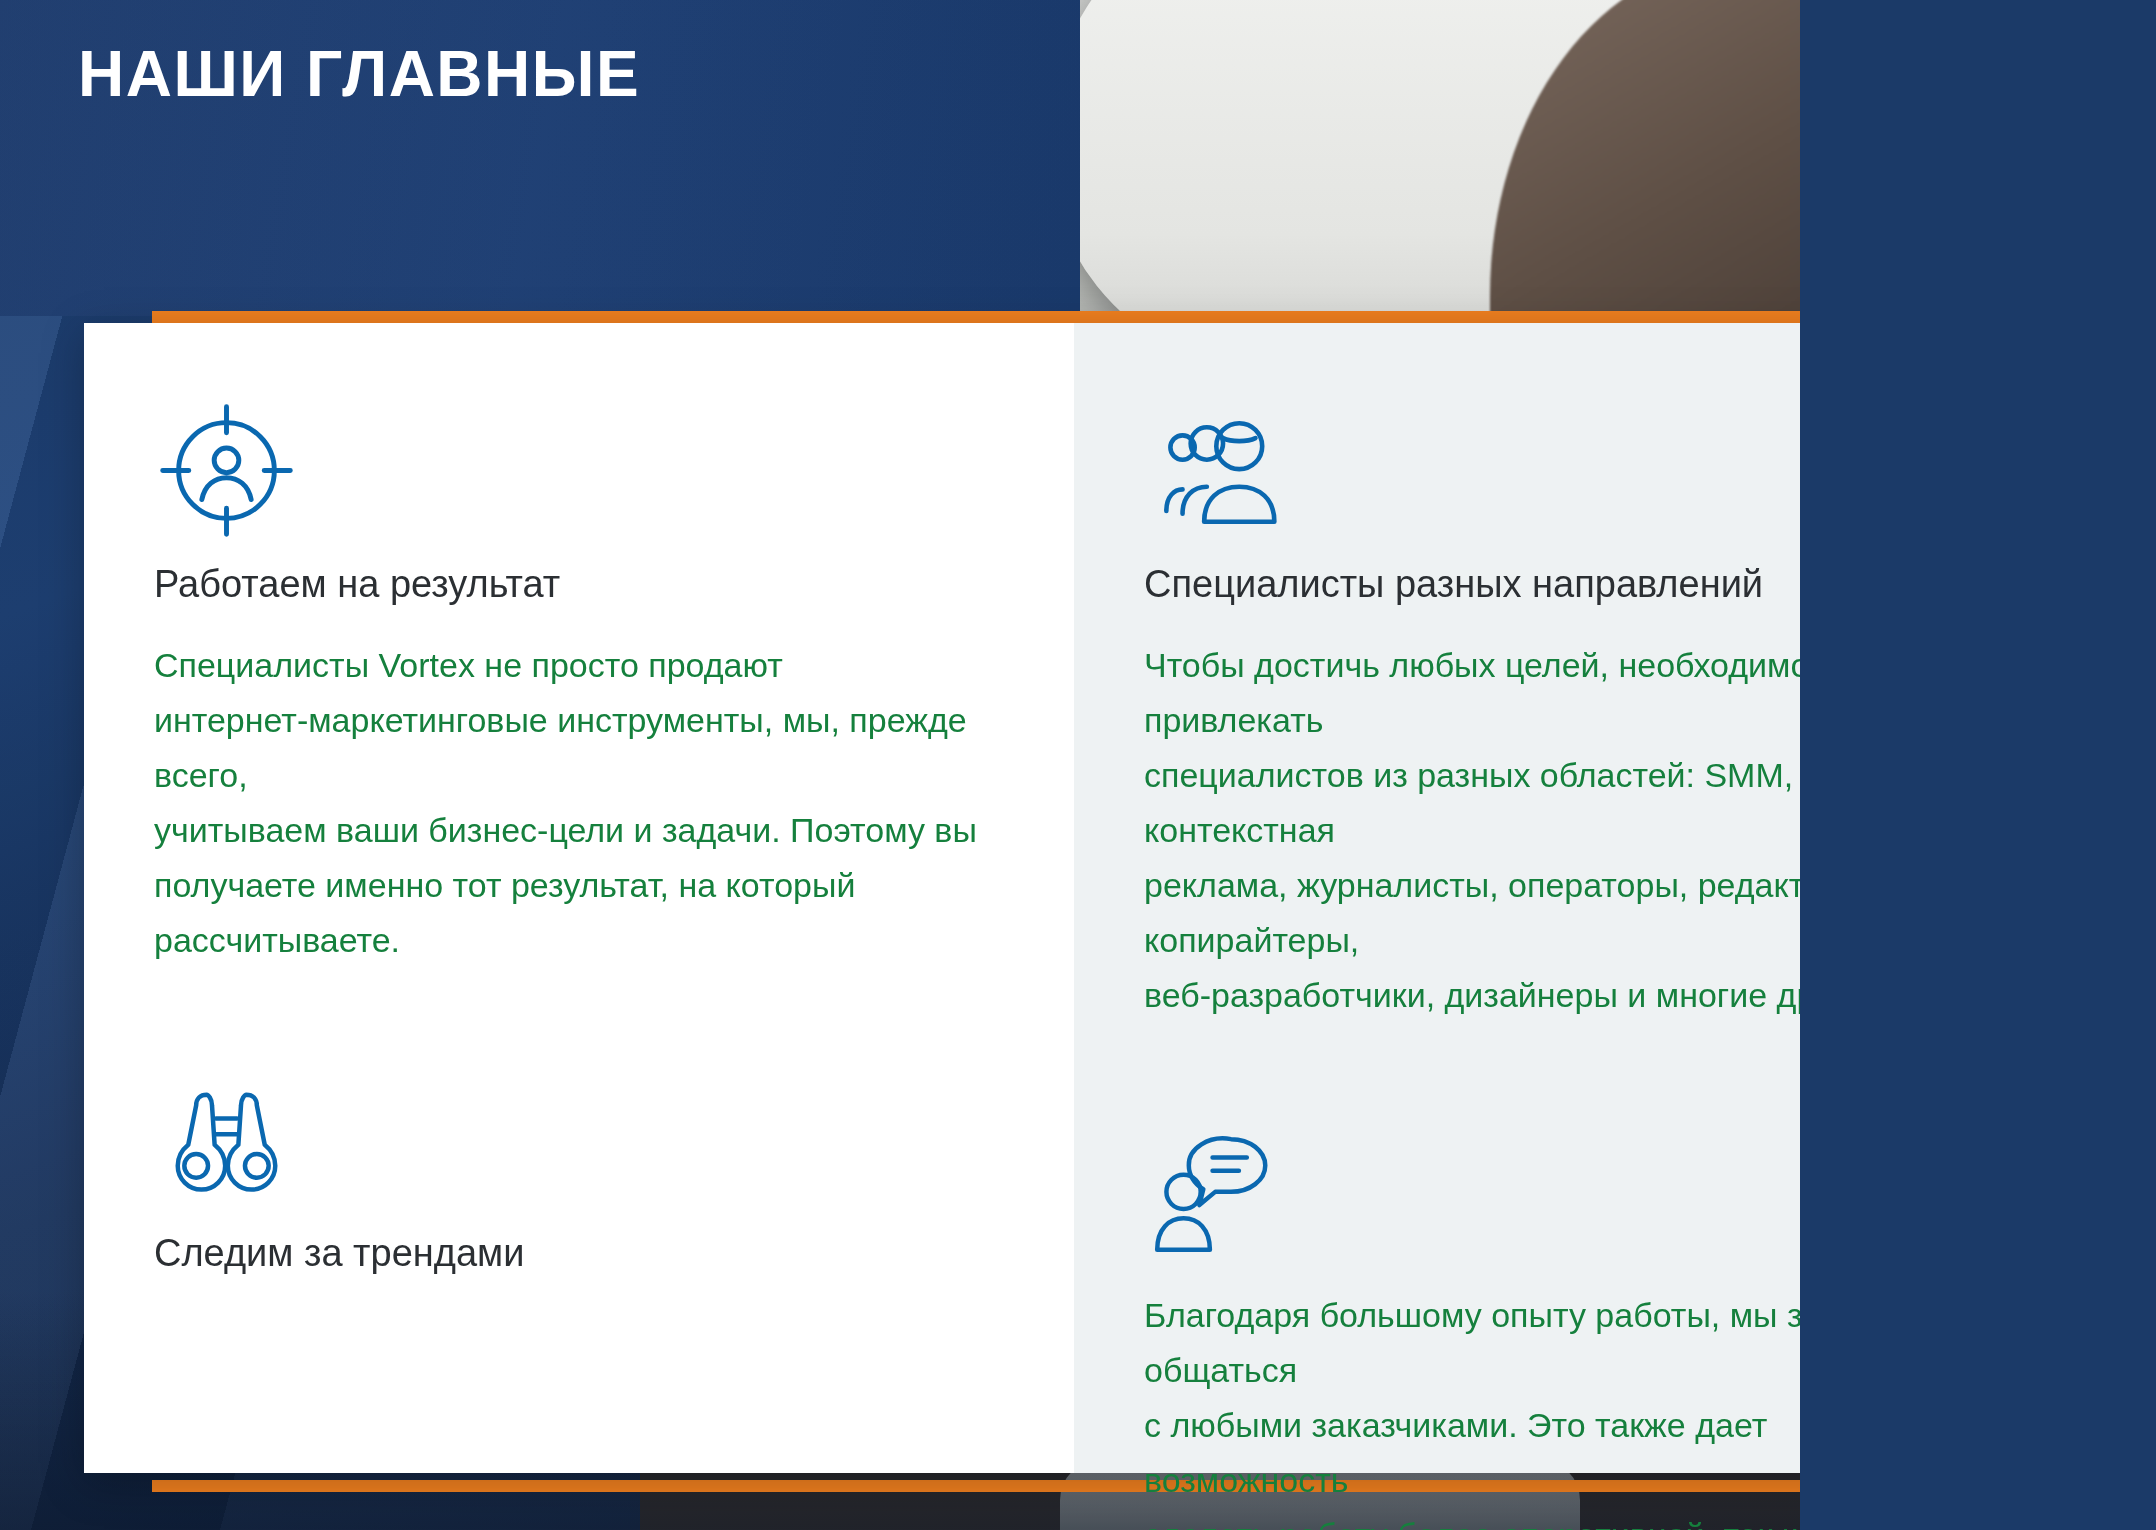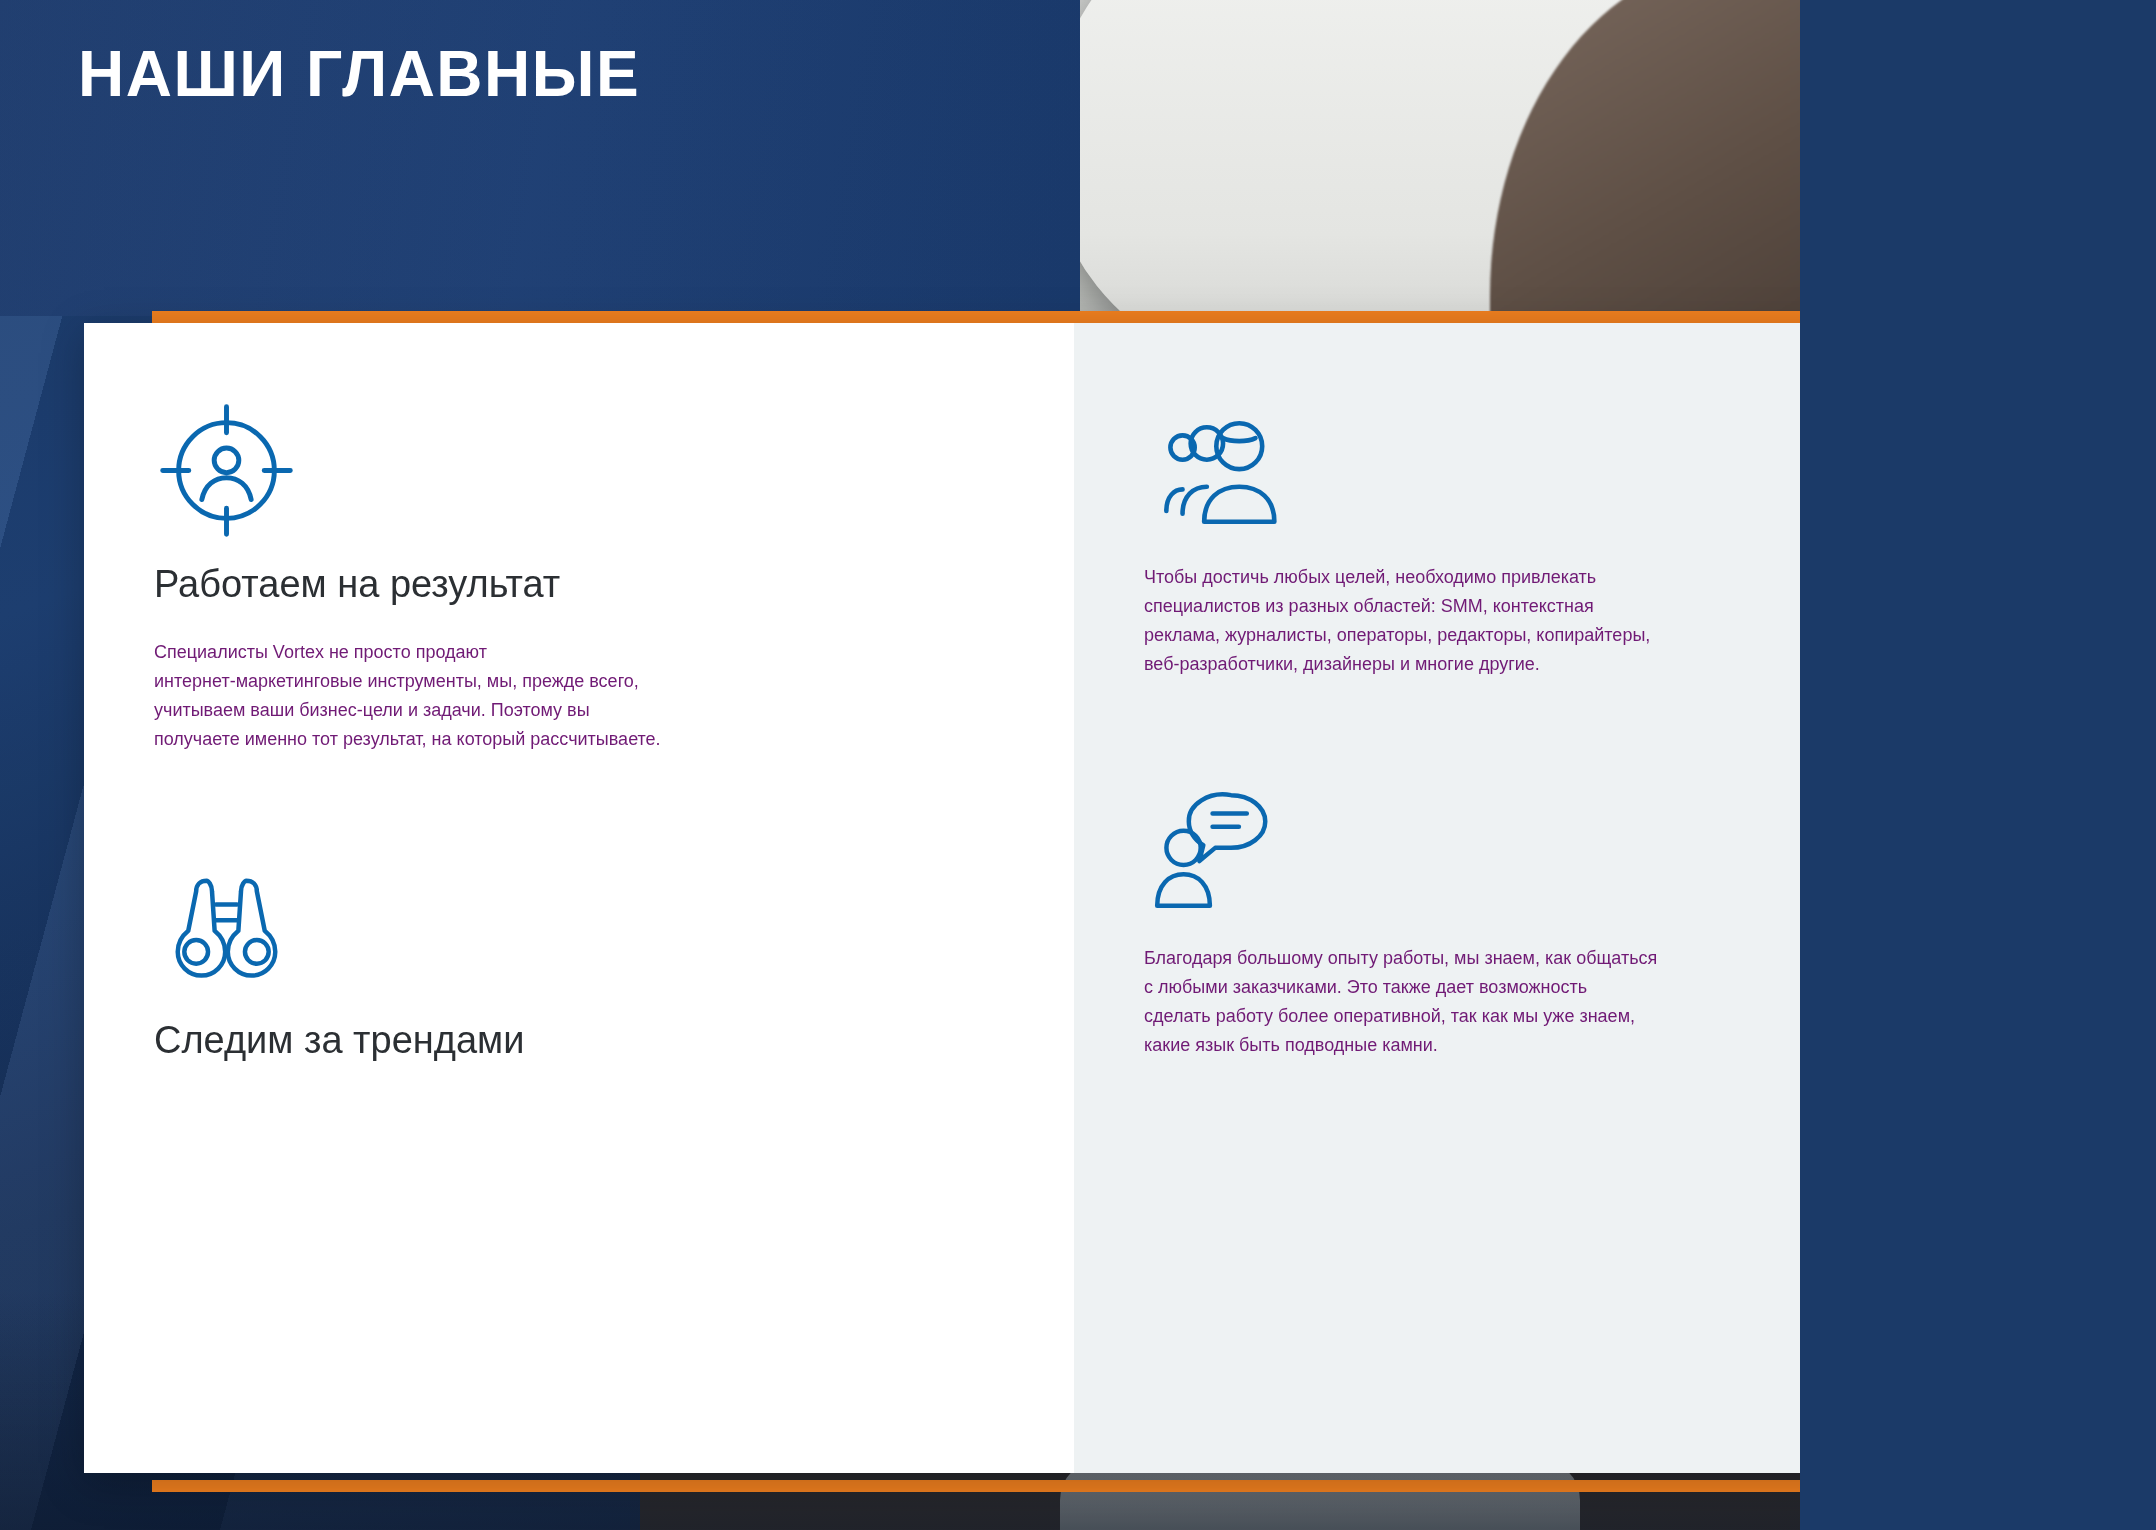--- a/index.html
+++ b/index.html
@@ -167,23 +167,23 @@
     display: flex; align-items: center; justify-content: flex-start;
     margin-bottom: 18px;
   }
   .feature-title {
     font-size: 38px;
     color: #2b2f33;
     margin: 0 0 32px 0;
     font-weight: normal;
   }
   .feature-text {
-    font-size: 18px;
+    font-size: 34px;
     line-height: 1.62;
-    color: #701a75;
+    color: #15803d;
     margin: 0;
     white-space: pre-line;
   }
 </style>
 </head>
 <body>
 
 <div class="slide">
 
   <div class="bg-photo">
@@ -248,20 +248,21 @@
           <svg width="150" height="135" viewBox="0 0 110 100" fill="none" stroke="#0a68b0" stroke-width="3.4" stroke-linecap="round" stroke-linejoin="round">
             <circle cx="70" cy="32" r="17"></circle>
             <path d="M58 26c6 3 18 3 24 0"></path>
             <path d="M44 88c0-17 11-26 26-26s26 9 26 26z"></path>
             <circle cx="46" cy="30" r="12"></circle>
             <path d="M28 82c0-13 8-20 18-20"></path>
             <circle cx="28" cy="33" r="9"></circle>
             <path d="M16 80c0-11 6-16 12-16"></path>
           </svg>
         </div>
+        <h2 class="feature-title">Специалисты разных направлений</h2>
         <p class="feature-text">Чтобы достичь любых целей, необходимо привлекать
 специалистов из разных областей: SMM, контекстная
 реклама, журналисты, операторы, редакторы, копирайтеры,
 веб-разработчики, дизайнеры и многие другие.</p>
       </div>
 
       <div class="feature">
         <div class="feature-icon">
           <svg width="145" height="135" viewBox="0 0 110 100" fill="none" stroke="#0a68b0" stroke-width="3.4" stroke-linecap="round" stroke-linejoin="round">
             <path d="M66 8a26 20 0 0 1 0 40H54l-12 10 3-12c-7-4-11-11-11-18A26 20 0 0 1 66 8z"></path>

